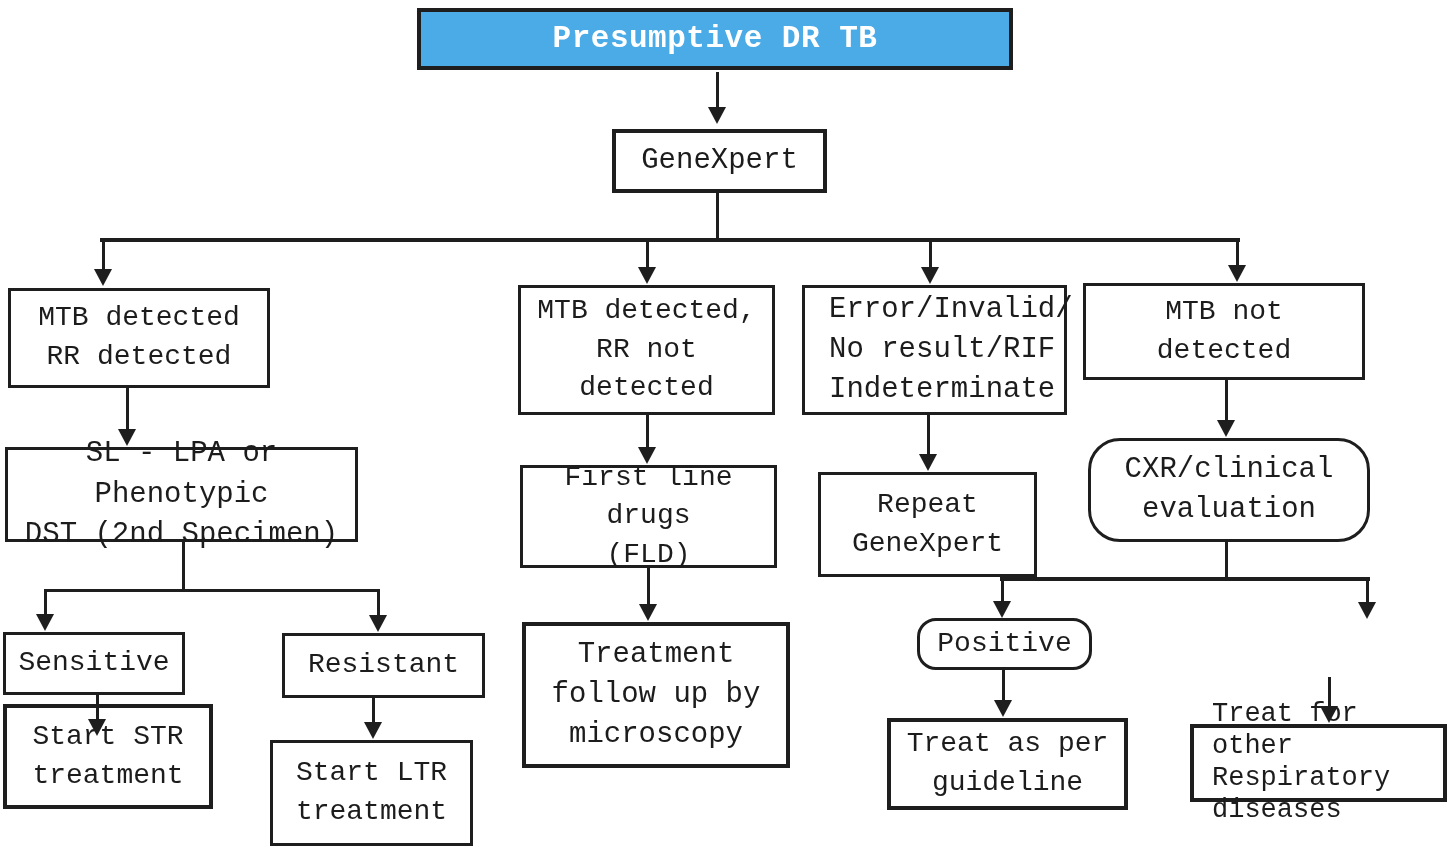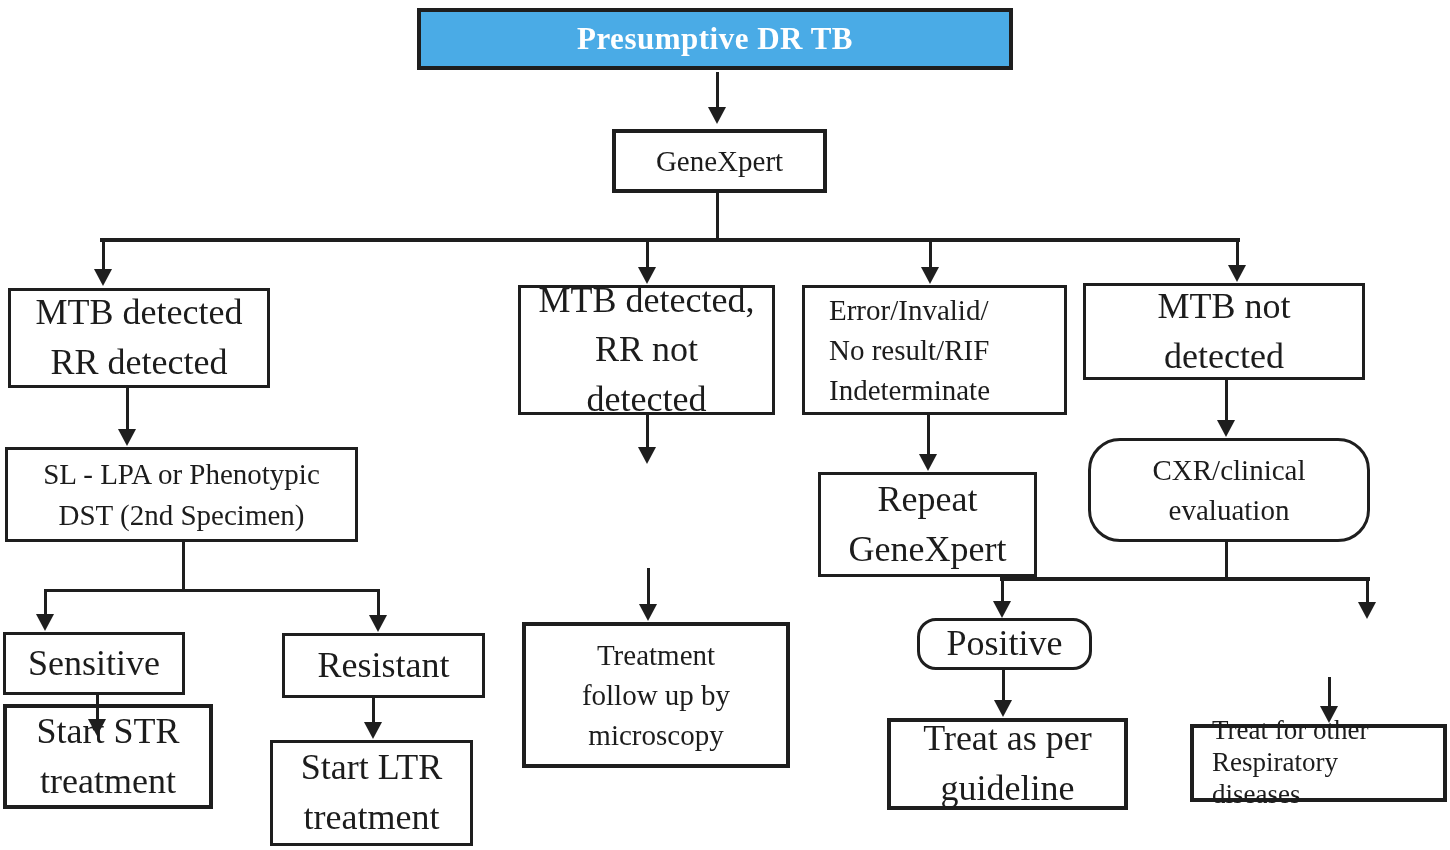--- a/index.html
+++ b/index.html
@@ -3,34 +3,34 @@
 <meta charset="utf-8">
 <style>
   :root{
     --line:#1e1e1e;
   }
   html,body{margin:0;padding:0;background:#ffffff;}
   #stage{
     position:relative;
     width:1450px;height:850px;
     background:#ffffff;
-    font-family:Liberation Serif, serif;
+    font-family:Liberation Mono, monospace;
     color:#1c1c1c;
     overflow:hidden;
   }
   .node{
     position:absolute;
     box-sizing:border-box;
     background:#ffffff;
     border:3px solid var(--line);
     display:flex;
     align-items:center;
     justify-content:center;
     text-align:center;
-    font-size:36px;
+    font-size:28px;
     line-height:1.38;
     white-space:pre-line;
   }
   .node.b4{border-width:4px;}
   .node.leftalign{
     justify-content:flex-start;
     text-align:left;
     padding-left:24px;
     padding-right:6px;
   }
@@ -81,20 +81,22 @@
   <div class="node b4" style="left:3px;top:704px;width:210px;height:105px;">Start STR
 treatment</div>
 
   <div class="node" style="left:270px;top:740px;width:203px;height:106px;">Start LTR
 treatment</div>
 
   <div class="node" style="left:518px;top:285px;width:257px;height:130px;">MTB detected,
 RR not
 detected</div>
 
+  <div class="node" style="left:520px;top:465px;width:257px;height:103px;">First line drugs
+(FLD)</div>
 
   <div class="node b4 big" style="left:522px;top:622px;width:268px;height:146px;">Treatment
 follow up by
 microscopy</div>
 
   <div class="node leftalign big" style="left:802px;top:285px;width:265px;height:130px;">Error/Invalid/
 No result/RIF
 Indeterminate</div>
 
   <div class="node" style="left:818px;top:472px;width:219px;height:105px;">Repeat

